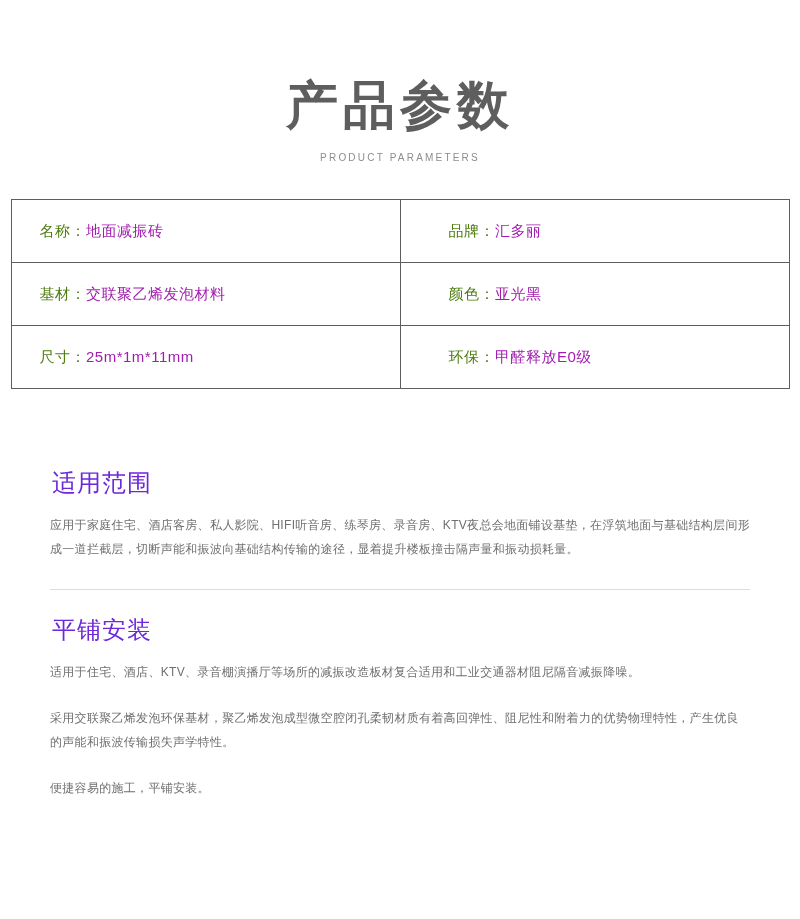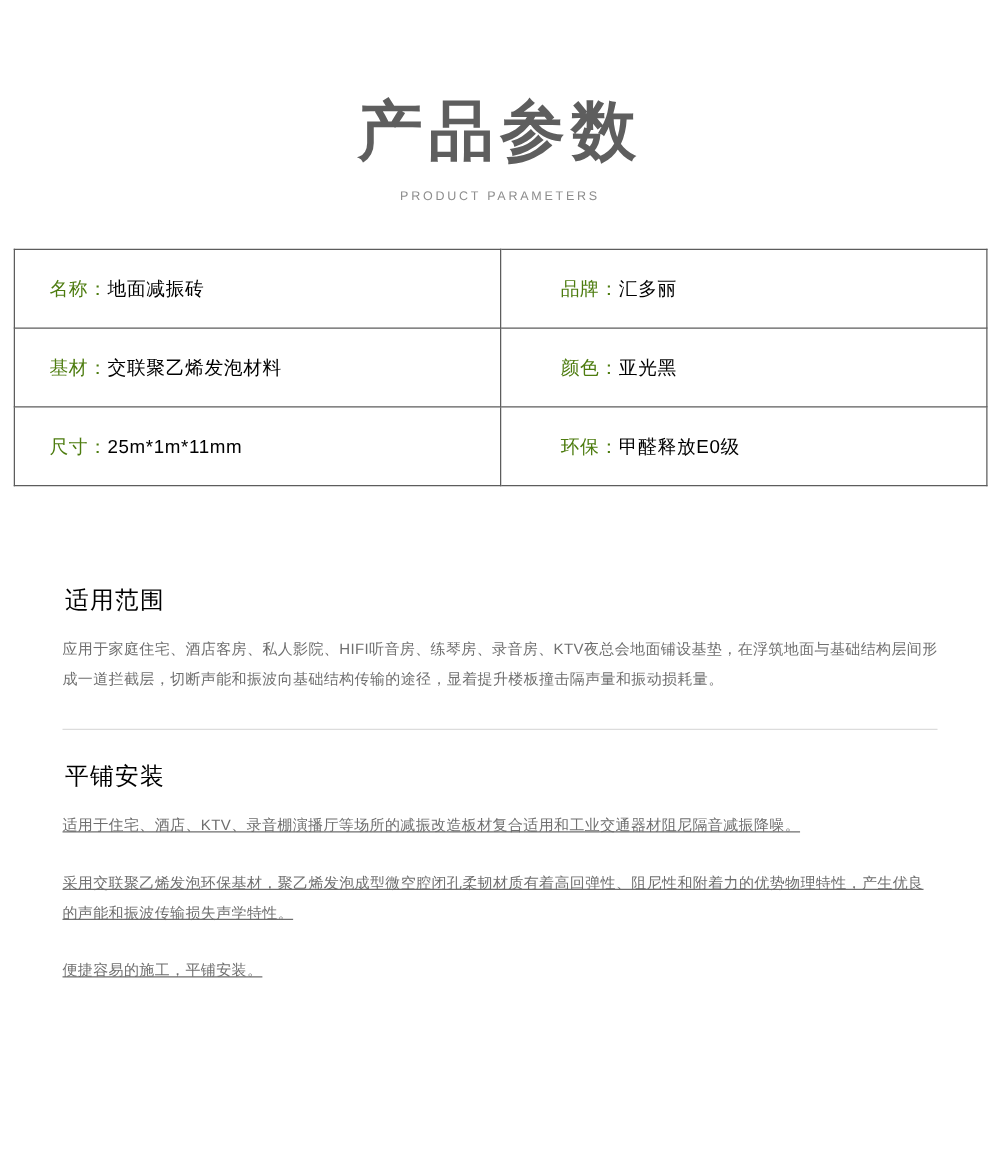--- a/index.html
+++ b/index.html
@@ -53,51 +53,51 @@
     height: 62px;
     font-size: 15px;
     color: #4a4a4a;
     padding: 0 0 0 28px;
     vertical-align: middle;
     letter-spacing: 0.5px;
   }
   .spec-table td.left-cell { width: 360px; }
   .spec-table td.right-cell { width: 340px; padding-left: 48px; }
   .cell-label { color: #4d7c0f; }
-  .cell-value { color: #000000; }
+  .cell-value { color: #a21caf; }
 
   
   .section {
     width: 700px;
     margin: 0 auto;
   }
   .section.scope { margin-top: 78px; }
   .section-title {
-    font-size: 19px;
-    color: #000000;
+    font-size: 24px;
+    color: #6d28d9;
     font-weight: normal;
     margin: 0 0 14px 2px;
     letter-spacing: 1px;
   }
   .section-body {
     font-size: 12px;
     line-height: 2.0;
     color: #6f6f6f;
     margin: 0;
     letter-spacing: 0.3px;
   }
   .divider {
     width: 700px;
     height: 1px;
     background: #dcdcdc;
     margin: 28px auto 0 auto;
     border: 0;
   }
   .section.features { margin-top: 24px; }
-  .features-para { margin: 0 0 22px 0; text-decoration: underline; }
+  .features-para { margin: 0 0 22px 0; }
   .features-para:last-child { margin-bottom: 0; }
 </style>
 </head>
 <body>
 
 <div class="page">
 
   <div class="header">
     <h1 class="header-title">产品参数</h1>
     <div class="header-sub">PRODUCT PARAMETERS</div>

